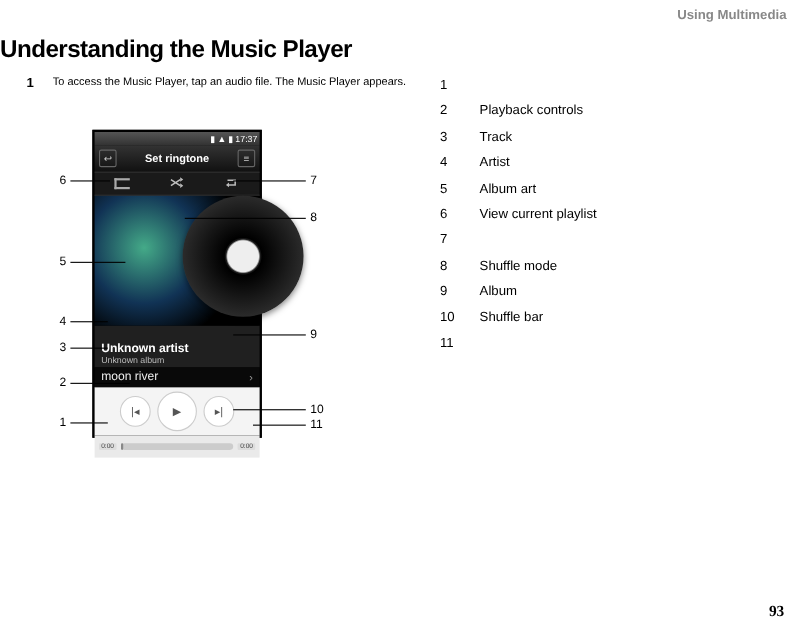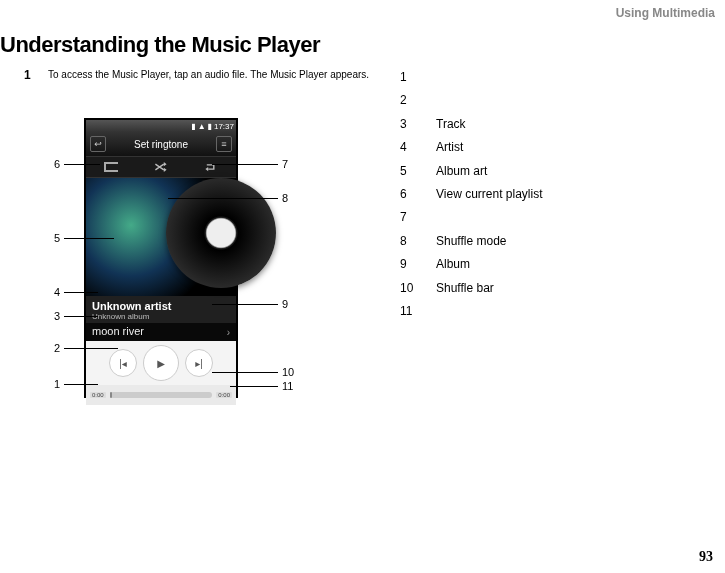--- a/index.html
+++ b/index.html
@@ -6,26 +6,26 @@
 body { font-family: Arial, Helvetica, sans-serif; width:725px; height:573px; position:relative; background:#fff; color:#000; }
 .chapter { position:absolute; top:6px; right:10px; font-size:12px; color:#888; font-weight:bold; }
 .page-title { position:absolute; top:32px; left:0; font-size:22px; font-weight:bold; letter-spacing:-0.5px; }
 .step-num { position:absolute; top:68px; left:24px; font-size:12px; font-weight:bold; }
 .step-text { position:absolute; top:68px; left:48px; width:330px; font-size:10px; line-height:1.4; }
 .phone { position:absolute; top:118px; left:84px; width:154px; height:280px; border:2px solid #000; background:#000; }
 .statusbar { height:12px; background:linear-gradient(#555,#333); display:flex; justify-content:flex-end; align-items:center; padding-right:2px; gap:2px; }
 .statusbar span { font-size:8px; color:#fff; }
 .titlebar { height:24px; background:linear-gradient(#333,#111); display:flex; align-items:center; justify-content:space-between; padding:0 4px; }
 .tb-icon { width:16px; height:16px; border:1px solid #666; border-radius:2px; display:flex; align-items:center; justify-content:center; color:#ccc; font-size:9px; }
-.tb-title { color:#fff; font-size:10px; font-weight:normal; }
+.tb-title { color:#fff; font-size:10px; font-weight:bold; }
 .toolbar { height:22px; background:#1a1a1a; border-top:1px solid #333; border-bottom:1px solid #333; display:flex; align-items:center; justify-content:space-around; }
 .shuffle-icon svg, .repeat-icon svg { width:14px; height:10px; }
 .albumart { height:118px; background: radial-gradient(circle at 30% 40%, #4a8, #135 40%, #000 70%); position:relative; }
 .record { position:absolute; right:-40px; top:0; width:110px; height:110px; border-radius:50%; background:radial-gradient(circle,#eee 18%,#999 19%,#222 20%,#000 22%,#333 80%,#000 100%); box-shadow:0 2px 6px rgba(0,0,0,0.5); overflow:hidden; }
-.infoband { padding:4px 6px 2px; background:rgba(40,40,40,0.8); color:#fff; }
+.infoband { padding:15px 6px 2px; background:rgba(40,40,40,0.8); color:#fff; }
 .artist { font-size:11px; font-weight:bold; }
 .album { font-size:8px; color:#bbb; }
 .trackband { padding:2px 6px 4px; background:rgba(10,10,10,0.85); color:#fff; position:relative; }
 .track { font-size:11px; font-weight:normal; color:#eee; }
 .chev { position:absolute; right:6px; top:4px; font-size:10px; color:#999; }
 .controls { height:44px; background:#f4f4f4; display:flex; align-items:center; justify-content:center; gap:6px; }
 .ctl-btn { width:28px; height:28px; border-radius:50%; background:#fff; border:1px solid #ccc; display:flex; align-items:center; justify-content:center; font-size:10px; color:#555; }
 .ctl-play { width:36px; height:36px; }
 .progressbar-area { height:20px; background:#eaeaea; display:flex; align-items:center; justify-content:space-between; padding:0 4px; gap:4px; }
 .time { font-size:6px; color:#444; background:#ddd; padding:0 2px; border-radius:1px; }
@@ -144,20 +144,21 @@
   <div class="line" style="left:-10px; width:48px;"></div>
     <span class="num" style="left:42px;">11</span>
 </div>
 
 <div class="legend">
   <div class="legend-row">
       <span class="legend-num">1</span>
     </div>
   <div class="legend-row">
       <span class="legend-num">2</span>
+      <span>Playback controls</span>
     </div>
   <div class="legend-row">
       <span class="legend-num">3</span>
       <span>Track</span>
     </div>
   <div class="legend-row">
       <span class="legend-num">4</span>
       <span>Artist</span>
     </div>
   <div class="legend-row">

